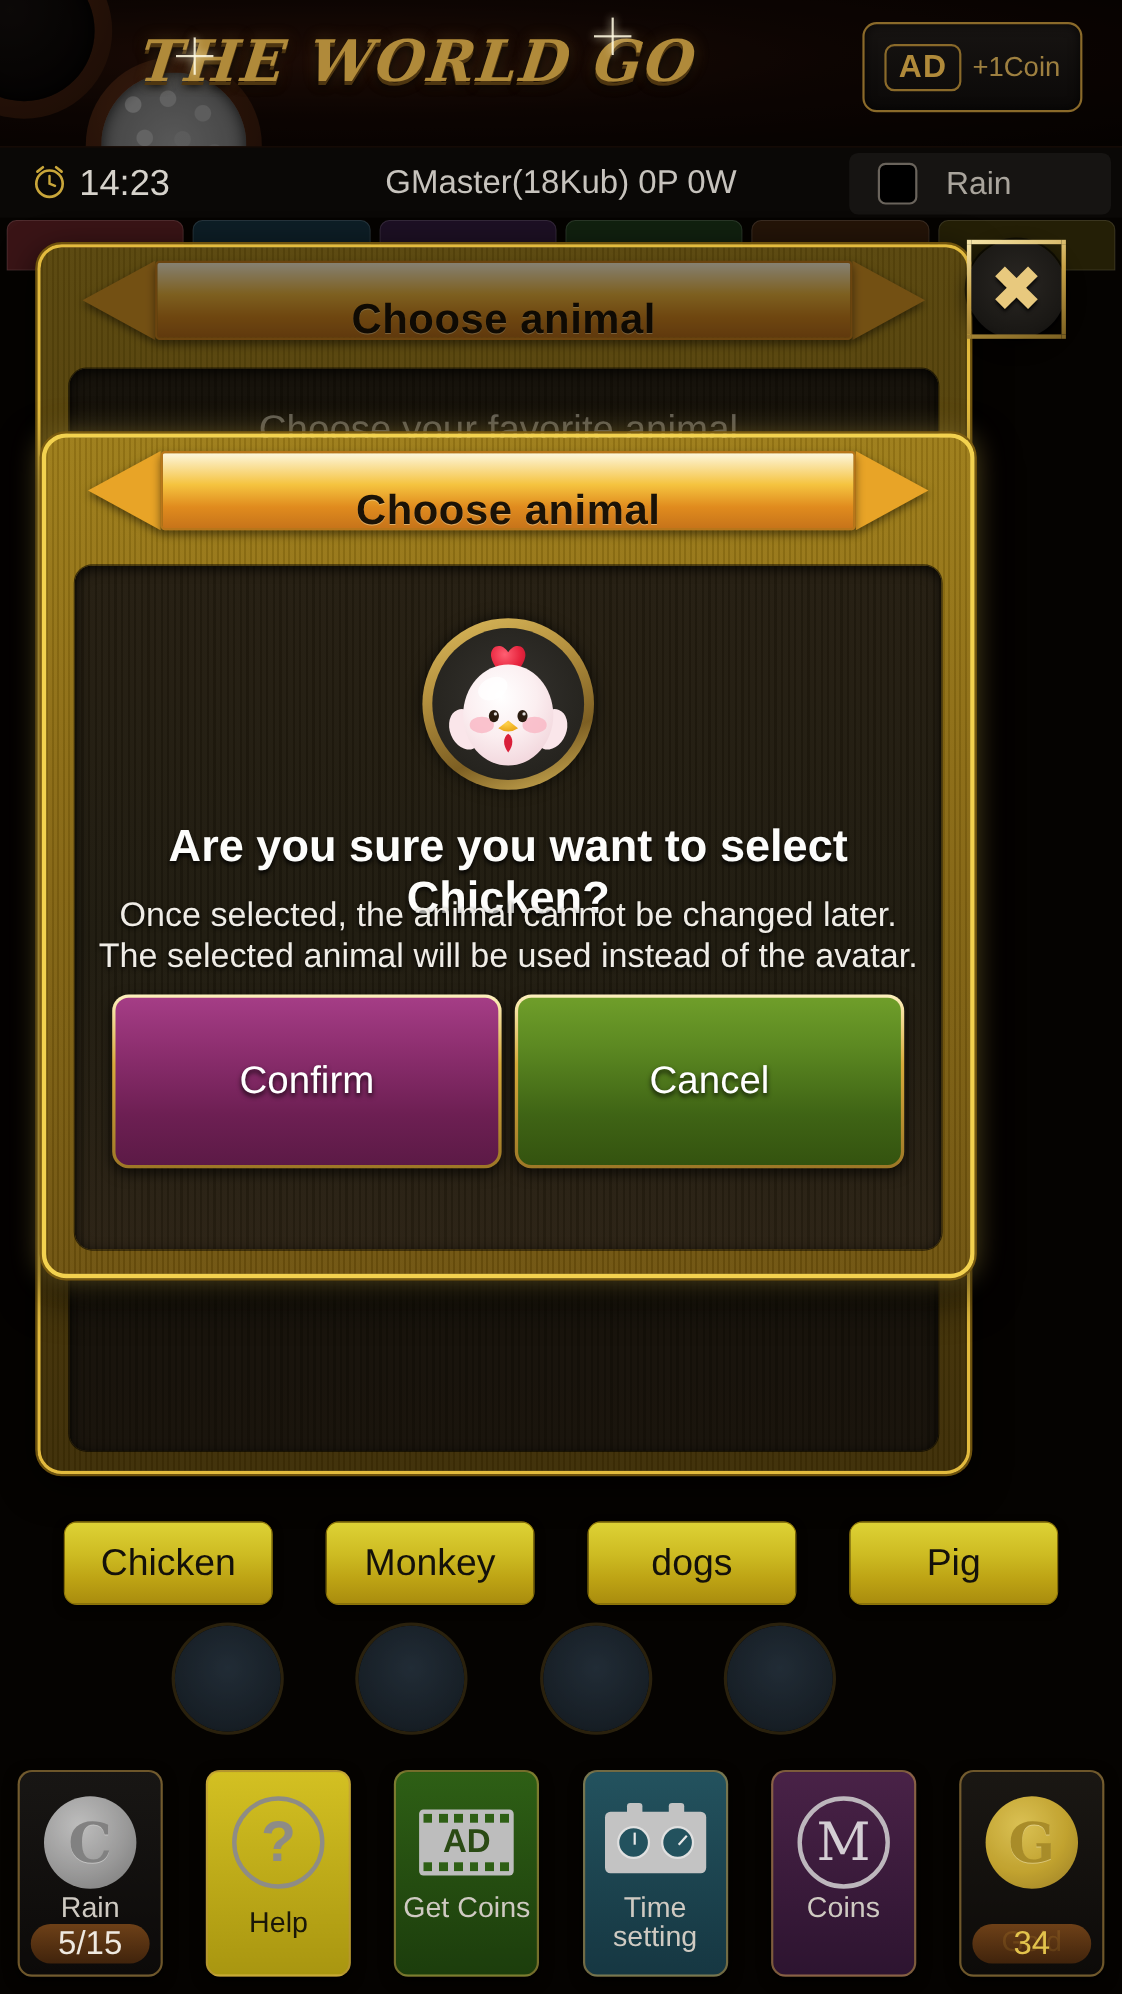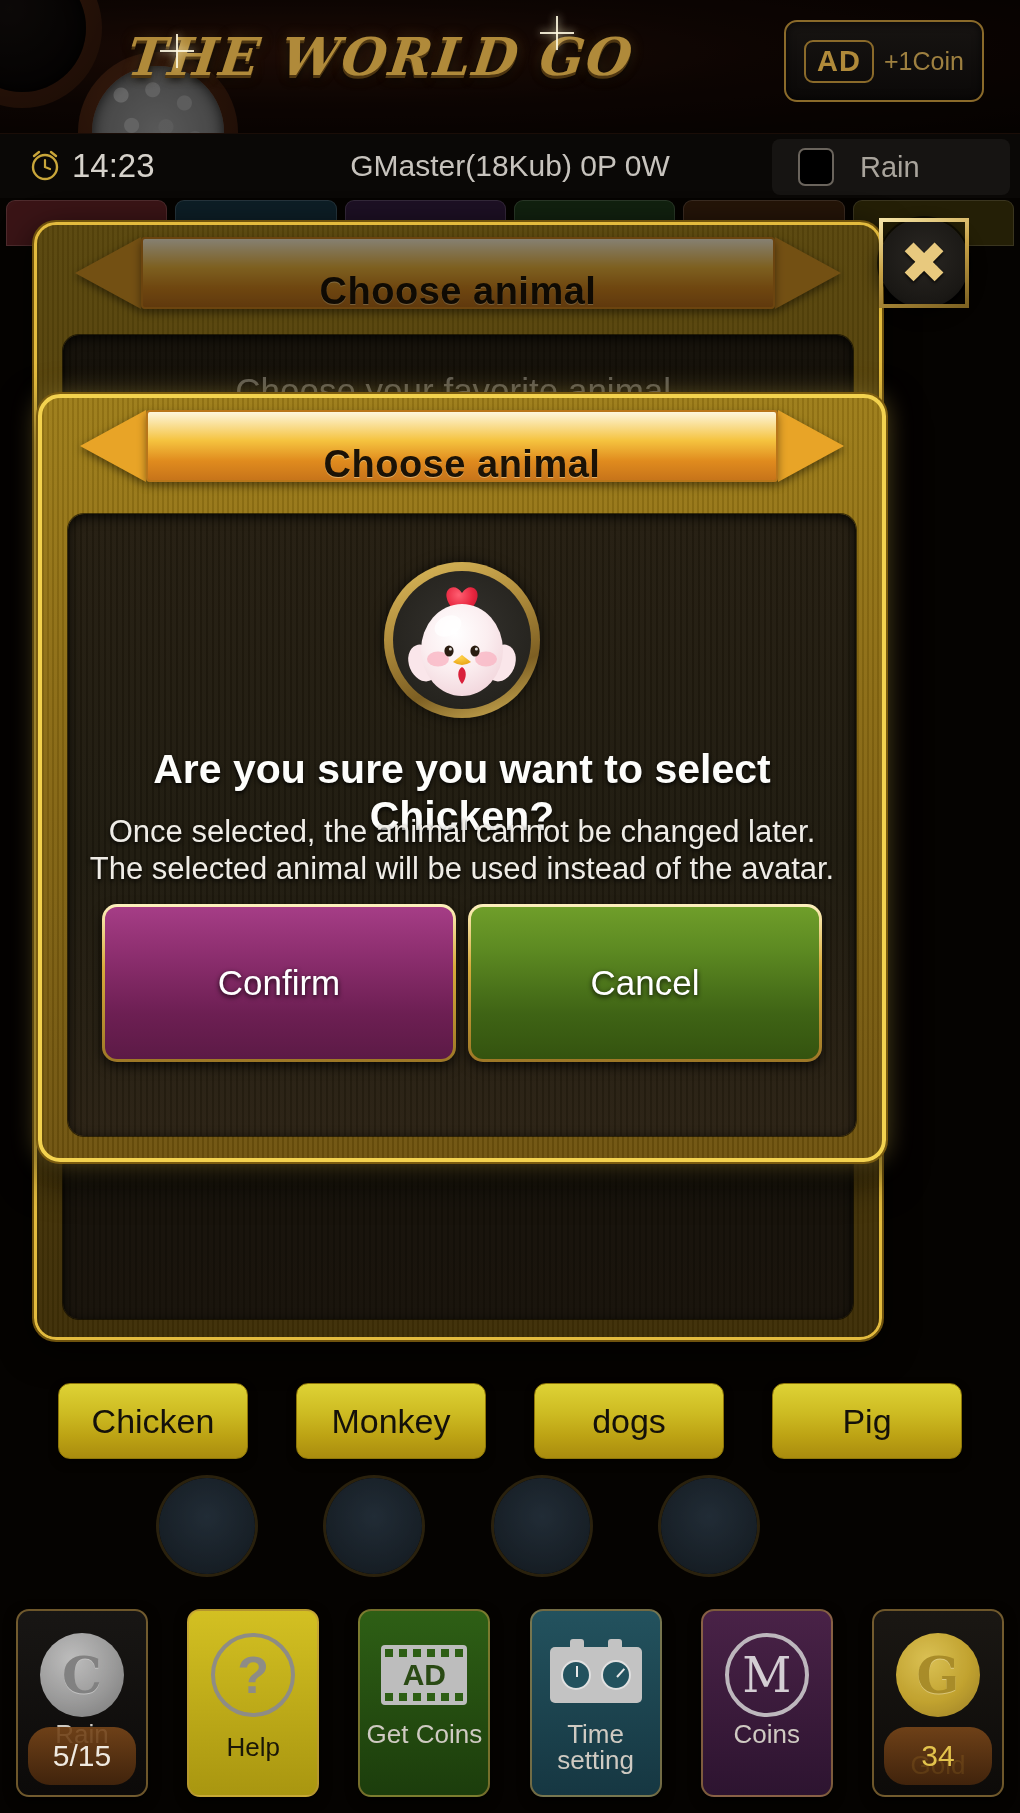--- a/index.html
+++ b/index.html
@@ -324,21 +324,21 @@
     display: flex; flex-direction: column; align-items: center;
     overflow: hidden;
     box-shadow: 0 4px 12px rgba(0,0,0,0.7);
   }
   .tool-icon { margin-top: 20px; height: 88px; display: flex; align-items: center; justify-content: center; }
   .tool-label {
     font-size: 26px; color: #cfcac2; text-align: center;
     margin-top: 2px; line-height: 1;
   }
   .tool-count {
-    position: absolute; left: 10px; right: 10px; bottom: 10px; height: 58px;
+    position: absolute; left: 10px; right: 10px; bottom: 10px; height: 36px;
     border-radius: 22px;
     background: linear-gradient(180deg, rgba(120,70,25,0.9) 0%, rgba(70,38,12,0.9) 100%);
     display: flex; align-items: center; justify-content: center;
     font-size: 30px;
   }
   .t-coin { background: linear-gradient(180deg, #181614 0%, #0c0a09 100%); }
   .t-help { background: linear-gradient(180deg, #d3c022 0%, #a99610 100%); }
   .t-help .tool-label { color: #1a1708; margin-top: 15px; }
   .t-ad   { background: linear-gradient(180deg, #2e5f15 0%, #1c3d0c 100%); }
   .t-time { background: linear-gradient(180deg, #23525e 0%, #163742 100%); }

